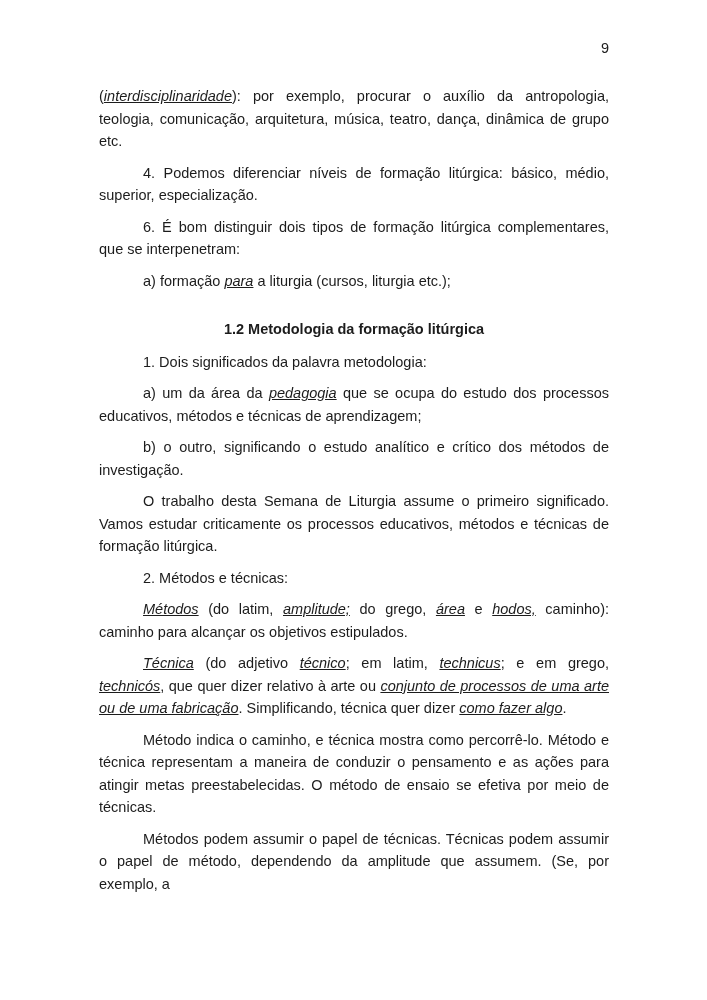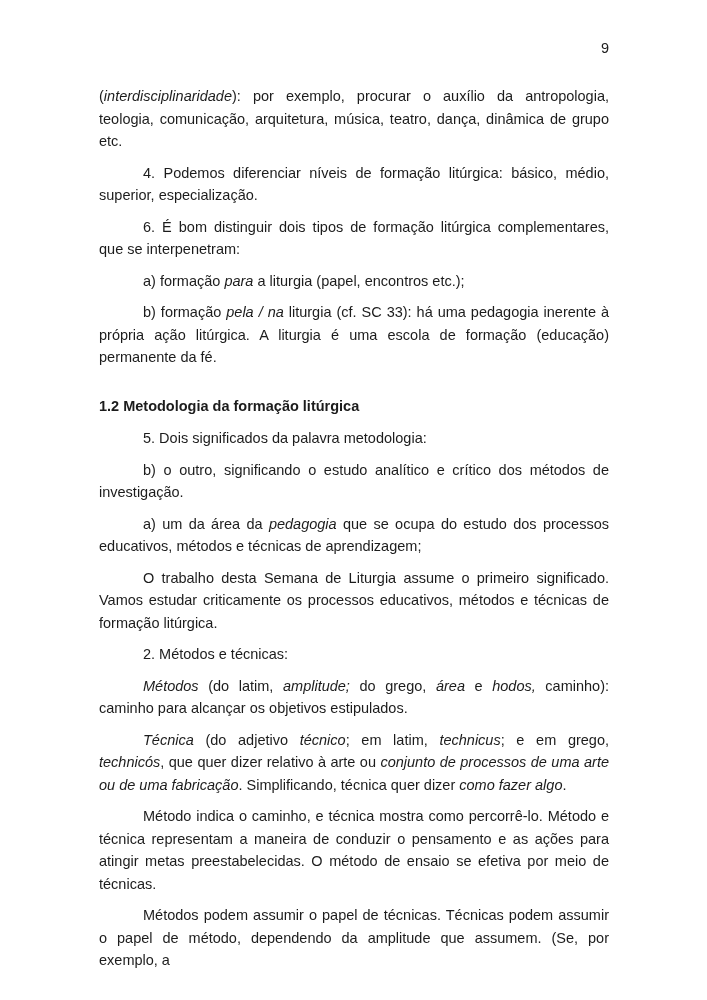--- a/index.html
+++ b/index.html
@@ -36,43 +36,43 @@
   .para {
     margin: 0 0 9px 0;
   }
   .para.indent {
     text-indent: 44px;
   }
   .heading {
     font-size: 14.5px;
     line-height: 22.5px;
     font-weight: bold;
-    text-align: left;
+    text-align: center;
     margin: 26px 0 10px 0;
   }
   .it {
     font-style: italic;
+    text-decoration: underline;
   }
 </style>
 </head>
 <body>
 
 <div class="page">
   <div class="content">
     <div class="page-number">9</div>
     <div class="doc-body">
         <p class="para"><span>(</span><span class="it">interdisciplinaridade</span><span>): por exemplo, procurar o auxílio da antropologia, teologia, comunicação, arquitetura, música, teatro, dança, dinâmica de grupo etc.</span></p>
         <p class="para indent"><span>4. Podemos diferenciar níveis de formação litúrgica: básico, médio, superior, especialização.</span></p>
         <p class="para indent"><span>6. É bom distinguir dois tipos de formação litúrgica complementares, que se interpenetram:</span></p>
-        <p class="para indent"><span>a) formação </span><span class="it">para</span><span> a liturgia (papel, encontros etc.);</span></p>
-        <p class="para indent"><span>b) formação </span><span class="it">pela / na</span><span> liturgia (cf. SC 33): há uma pedagogia inerente à própria ação litúrgica. A liturgia é uma escola de formação (educação) permanente da fé.</span></p>
+        <p class="para indent"><span>a) formação </span><span class="it">para</span><span> a liturgia (cursos, liturgia etc.);</span></p>
         <h2 class="heading"><span>1.2 Metodologia da formação litúrgica</span></h2>
-        <p class="para indent"><span>5. Dois significados da palavra metodologia:</span></p>
+        <p class="para indent"><span>1. Dois significados da palavra metodologia:</span></p>
+        <p class="para indent"><span>a) um da área da </span><span class="it">pedagogia</span><span> que se ocupa do estudo dos processos educativos, métodos e técnicas de aprendizagem;</span></p>
         <p class="para indent"><span>b) o outro, significando o estudo analítico e crítico dos métodos de investigação.</span></p>
-        <p class="para indent"><span>a) um da área da </span><span class="it">pedagogia</span><span> que se ocupa do estudo dos processos educativos, métodos e técnicas de aprendizagem;</span></p>
         <p class="para indent"><span>O trabalho desta Semana de Liturgia assume o primeiro significado. Vamos estudar criticamente os processos educativos, métodos e técnicas de formação litúrgica.</span></p>
         <p class="para indent"><span>2. Métodos e técnicas:</span></p>
         <p class="para indent"><span class="it">Métodos</span><span> (do latim, </span><span class="it">amplitude;</span><span> do grego, </span><span class="it">área</span><span> e </span><span class="it">hodos,</span><span> caminho): caminho para alcançar os objetivos estipulados.</span></p>
         <p class="para indent"><span class="it">Técnica</span><span> (do adjetivo </span><span class="it">técnico</span><span>; em latim, </span><span class="it">technicus</span><span>; e em grego, </span><span class="it">technicós</span><span>, que quer dizer relativo à arte ou </span><span class="it">conjunto de processos de uma arte ou de uma fabricação</span><span>. Simplificando, técnica quer dizer </span><span class="it">como fazer algo</span><span>.</span></p>
         <p class="para indent"><span>Método indica o caminho, e técnica mostra como percorrê-lo. Método e técnica representam a maneira de conduzir o pensamento e as ações para atingir metas preestabelecidas. O método de ensaio se efetiva por meio de técnicas.</span></p>
         <p class="para indent"><span>Métodos podem assumir o papel de técnicas. Técnicas podem assumir o papel de método, dependendo da amplitude que assumem. (Se, por exemplo, a </span></p>
       </div>
   </div>
 </div>
 

